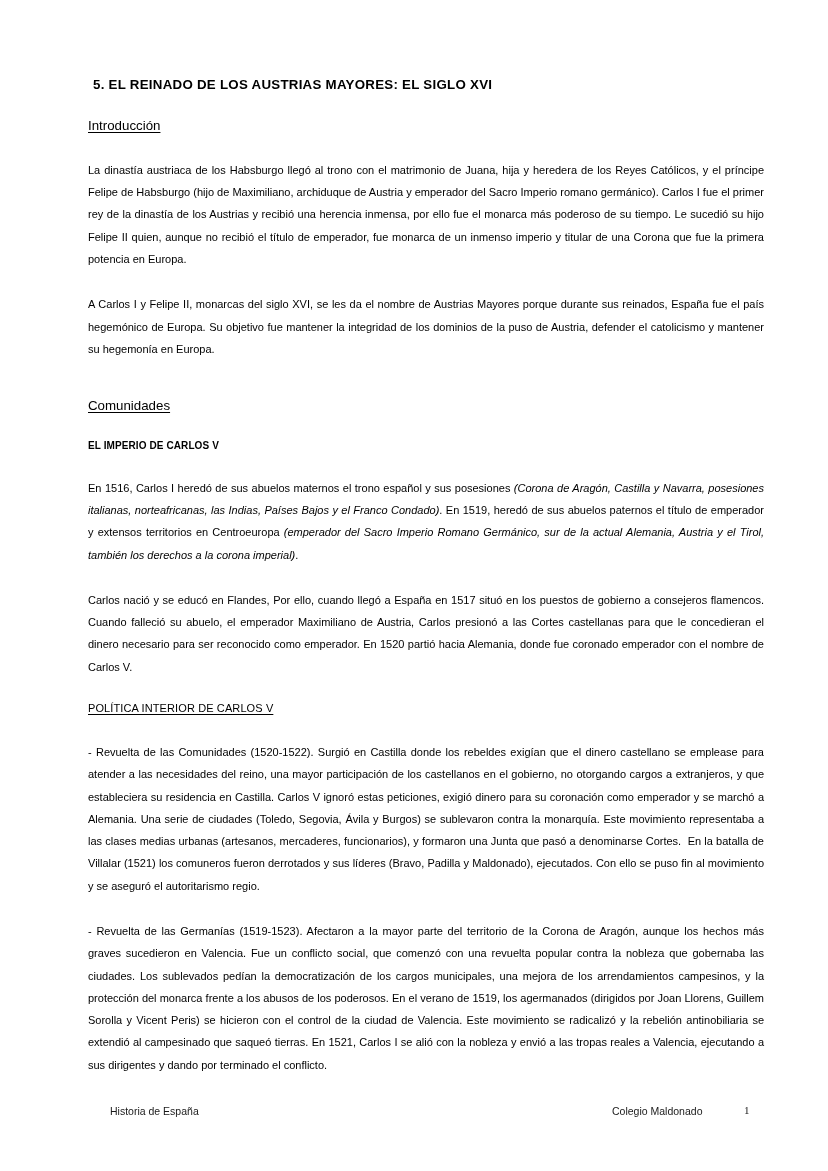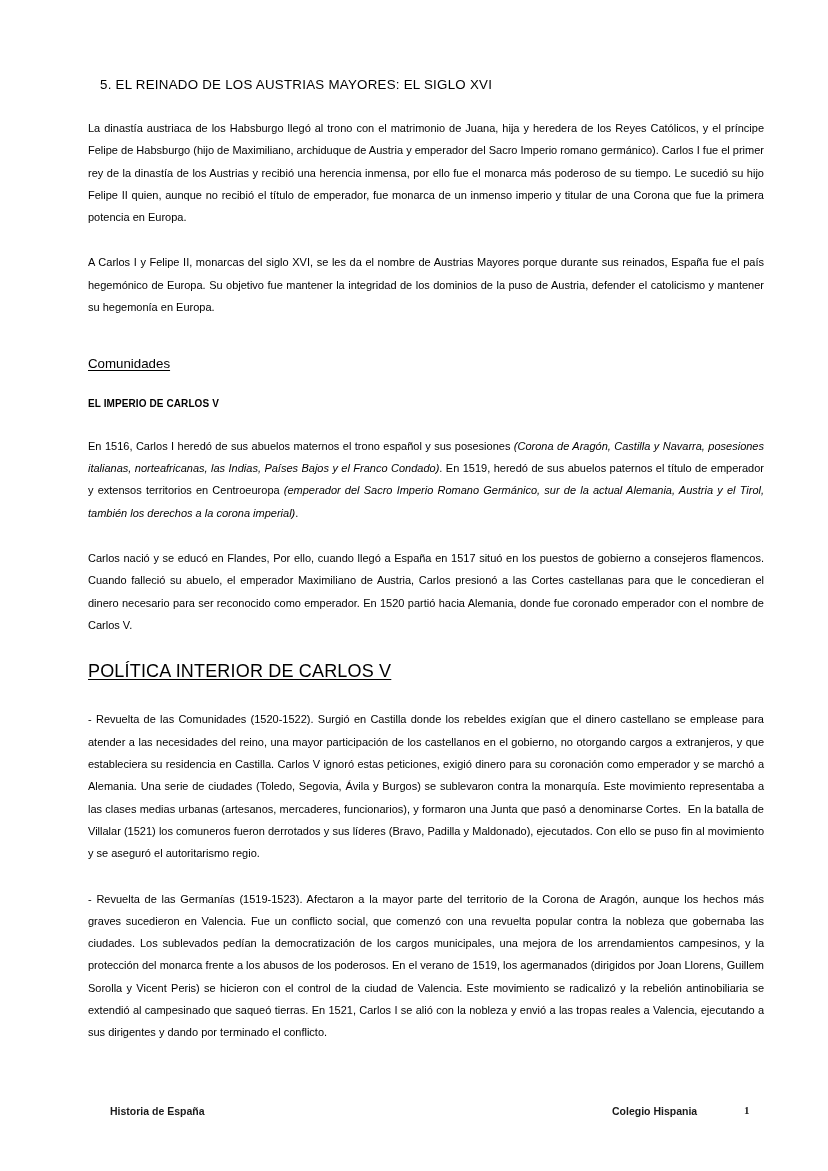--- a/index.html
+++ b/index.html
@@ -27,42 +27,42 @@
   .content {
     position: absolute;
     left: 88px;
     top: 76px;
     width: 676px;
   }
 
   
   .doc-title {
     font-size: 13.3px;
-    font-weight: normal;
+    font-weight: bold;
     line-height: 1.35;
-    margin: 0 0 23px 12px;
+    margin: 0 0 23px 5px;
     letter-spacing: 0.02em;
   }
   .h-underline {
     font-size: 13.3px;
     font-weight: normal;
     line-height: 1.35;
     margin: 0 0 24px 0;
     text-decoration: underline;
     text-underline-offset: 2px;
   }
   .h-bold {
     font-size: 10px;
     font-weight: bold;
     line-height: 1.35;
     margin: 0 0 24px 0;
     letter-spacing: 0.01em;
   }
   .h-section-underline {
-    font-size: 18px;
+    font-size: 11px;
     font-weight: normal;
     line-height: 1.35;
     margin: 0 0 25px 0;
     text-decoration: underline;
     text-underline-offset: 2px;
     letter-spacing: 0.01em;
   }
   .spacer-lg { height: 14px; }
 
   
@@ -79,21 +79,20 @@
 
   
   .footer {
     position: absolute;
     left: 88px;
     top: 1105px;
     width: 676px;
     height: 20px;
     font-size: 10.5px;
     color: #1a1a1a;
-    font-weight: bold;
   }
   .footer-left {
     position: absolute;
     left: 22px;
     top: 0;
     white-space: nowrap;
   }
   .footer-right {
     position: absolute;
     left: 524px;
@@ -109,20 +108,21 @@
   }
 </style>
 </head>
 <body>
 
 <div class="page">
   <div class="content">
 
     <h1 class="doc-title">5. EL REINADO DE LOS AUSTRIAS MAYORES: EL SIGLO XVI</h1>
 
+    <div class="h-underline">Introducción</div>
 
     <p class="para">La dinastía austriaca de los Habsburgo llegó al trono con el matrimonio de Juana, hija y heredera de los Reyes Católicos, y el príncipe Felipe de Habsburgo (hijo de Maximiliano, archiduque de Austria y emperador del Sacro Imperio romano germánico). Carlos I fue el primer rey de la dinastía de los Austrias y recibió una herencia inmensa, por ello fue el monarca más poderoso de su tiempo. Le sucedió su hijo Felipe II quien, aunque no recibió el título de emperador, fue monarca de un inmenso imperio y titular de una Corona que fue la primera potencia en Europa.</p>
 
     <p class="para">A Carlos I y Felipe II, monarcas del siglo XVI, se les da el nombre de Austrias Mayores porque durante sus reinados, España fue el país hegemónico de Europa. Su objetivo fue mantener la integridad de los dominios de la puso de Austria, defender el catolicismo y mantener su hegemonía en Europa.</p>
 
     <div class="spacer-lg"></div>
 
     <div class="h-underline">Comunidades</div>
 
     <div class="h-bold">EL IMPERIO DE CARLOS V</div>
@@ -134,16 +134,16 @@
     <div class="h-section-underline">POLÍTICA INTERIOR DE CARLOS V</div>
 
     <p class="para"><span>- </span><b>Revuelta de las Comunidades</b><span> (1520-1522). Surgió en </span><b>Castilla</b><span> donde los rebeldes exigían que el dinero castellano se emplease para atender a las necesidades del reino, una mayor participación de los castellanos en el gobierno, no otorgando cargos a extranjeros, y que estableciera su residencia en Castilla. Carlos V ignoró estas peticiones, exigió dinero para su coronación como emperador y se marchó a Alemania. Una serie de ciudades (Toledo, Segovia, Ávila y Burgos) se sublevaron contra la monarquía. Este movimiento representaba a las clases medias urbanas (artesanos, mercaderes, funcionarios), y formaron una Junta que pasó a denominarse Cortes.  En la </span><b>batalla de Villalar</b><span> (1521) los comuneros fueron derrotados y sus líderes (Bravo, Padilla y Maldonado), ejecutados. Con ello se puso fin al movimiento y se aseguró el </span><b>autoritarismo regio</b><span>.</span></p>
 
     <p class="para"><span>- </span><b>Revuelta de las Germanías</b><span> (1519-1523). Afectaron a la mayor parte del territorio de la </span><b>Corona de Aragón</b><span>, aunque los hechos más graves sucedieron en Valencia. Fue un conflicto social, que comenzó con una revuelta popular contra la nobleza que gobernaba las ciudades. Los sublevados pedían la democratización de los cargos municipales, una mejora de los arrendamientos campesinos, y la protección del monarca frente a los abusos de los poderosos. En el verano de 1519, los agermanados (dirigidos por Joan Llorens, Guillem Sorolla y Vicent Peris) se hicieron con el control de la ciudad de Valencia. Este movimiento se radicalizó y la rebelión </span><b>antinobiliaria</b><span> se extendió al campesinado que saqueó tierras. En 1521, Carlos I se alió con la nobleza y envió a las tropas reales a Valencia, ejecutando a sus dirigentes y dando por terminado el conflicto.</span></p>
 
   </div>
 
   <div class="footer">
     <span class="footer-left">Historia de España</span>
-    <span class="footer-right">Colegio Hispania</span>
+    <span class="footer-right">Colegio Maldonado</span>
     <span class="footer-page">1</span>
   </div>
 </div>
 
 </body></html>

